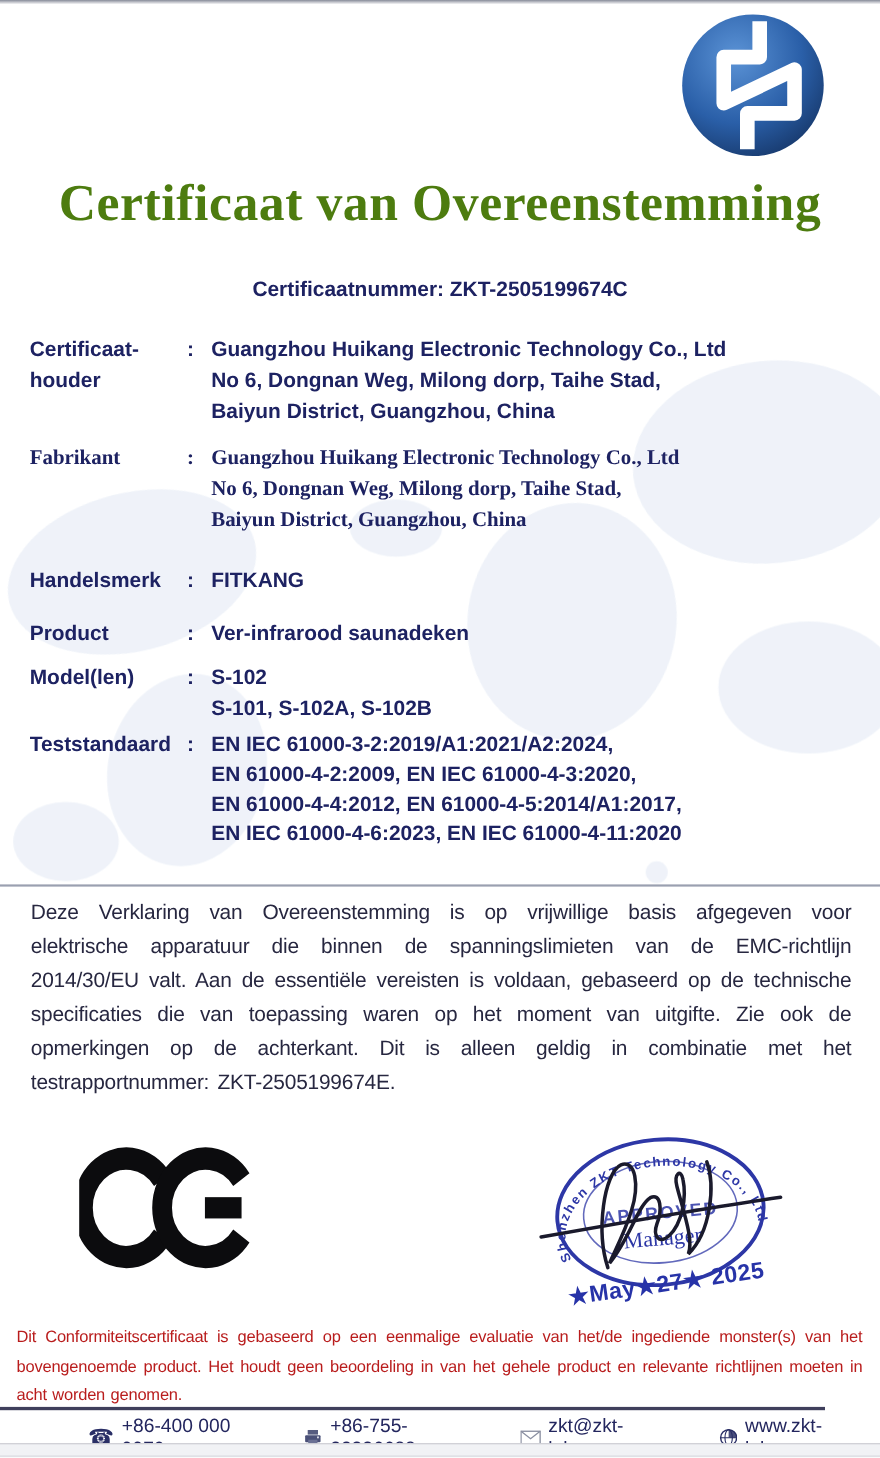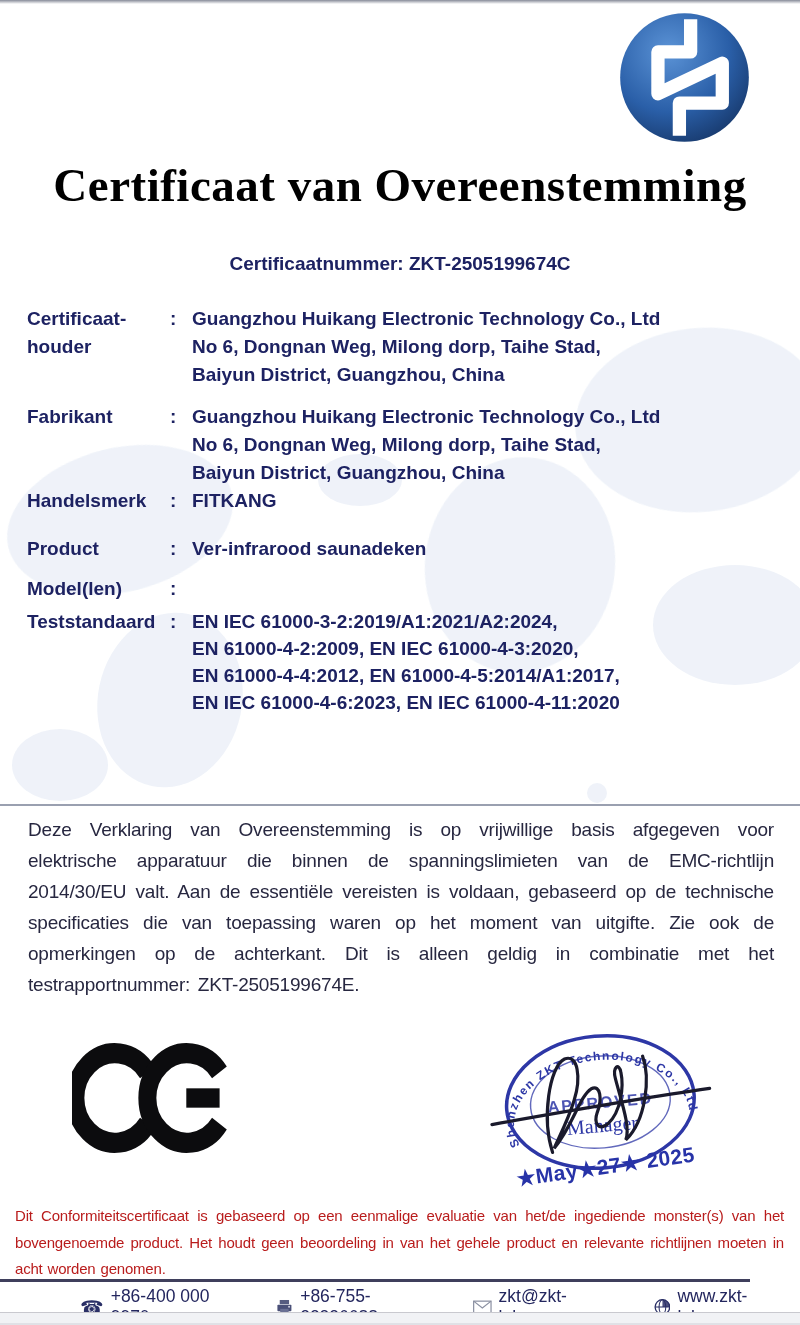--- a/index.html
+++ b/index.html
@@ -12,31 +12,31 @@
   .watermark{position:absolute;left:0;top:0;z-index:0;}
 
   
   .header-text{position:absolute;left:30px;top:22px;font-size:17.5px;font-weight:bold;
     line-height:31px;color:#1d2262;z-index:2;}
   .logo{position:absolute;top:6px;right:44px;width:143px;height:143px;z-index:2;}
 
   
   .doc-title{position:absolute;left:0;right:0;top:158px;text-align:center;
     font-family:"Liberation Serif",serif;font-weight:bold;font-size:47px;
-    color:#000000;letter-spacing:.5px;z-index:2;}
+    color:#4d7c0f;letter-spacing:.5px;z-index:2;}
   .cert-number{position:absolute;left:0;right:0;top:253px;text-align:center;
     font-size:19px;font-weight:bold;color:#1d2262;z-index:2;}
 
   
   .fields{position:absolute;left:27px;right:12px;top:305px;z-index:2;}
   .frow{display:grid;grid-template-columns:143px 22px 1fr;align-items:start;
     font-size:19px;font-weight:bold;line-height:28px;color:#1d2262;}
   .frow .lbl{white-space:pre-line;}
   .frow .colon{text-align:left;}
-  .mb14{margin-bottom:14px;} .mb16{margin-bottom:0;} .mb4{margin-bottom:20px;}
+  .mb14{margin-bottom:14px;} .mb16{margin-bottom:28px;font-family:Liberation Serif, serif;} .mb4{margin-bottom:20px;}
   .mb12{margin-bottom:12px;} .mb5{margin-bottom:5px;}
   .tight .vals div{line-height:27px;}
 
   .sep{position:absolute;left:0;right:0;top:804px;height:2px;background:#9aa0b0;z-index:2;}
 
   .statement{position:absolute;left:28px;right:26px;top:814px;font-size:19px;
     line-height:31px;color:#272740;text-align:justify;word-spacing:2.5px;
     letter-spacing:-0.2px;z-index:2;}
 
   .ce-mark{position:absolute;left:72px;top:1042px;z-index:2;}
@@ -129,20 +129,24 @@
       <div class="lbl">Product</div>
       <div class="colon">:</div>
       <div class="vals">
         <div>Ver-infrarood saunadeken</div>
       </div>
     </div>
 
     <div class="frow mb5">
       <div class="lbl">Model(len)</div>
       <div class="colon">:</div>
+      <div class="vals">
+        <div>S-102</div>
+        <div>S-101, S-102A, S-102B</div>
+      </div>
     </div>
 
     <div class="frow tight">
       <div class="lbl">Teststandaard</div>
       <div class="colon">:</div>
       <div class="vals">
         <div>EN IEC 61000-3-2:2019/A1:2021/A2:2024,</div>
         <div>EN 61000-4-2:2009, EN IEC 61000-4-3:2020,</div>
         <div>EN 61000-4-4:2012, EN 61000-4-5:2014/A1:2017,</div>
         <div>EN IEC 61000-4-6:2023, EN IEC 61000-4-11:2020</div>

